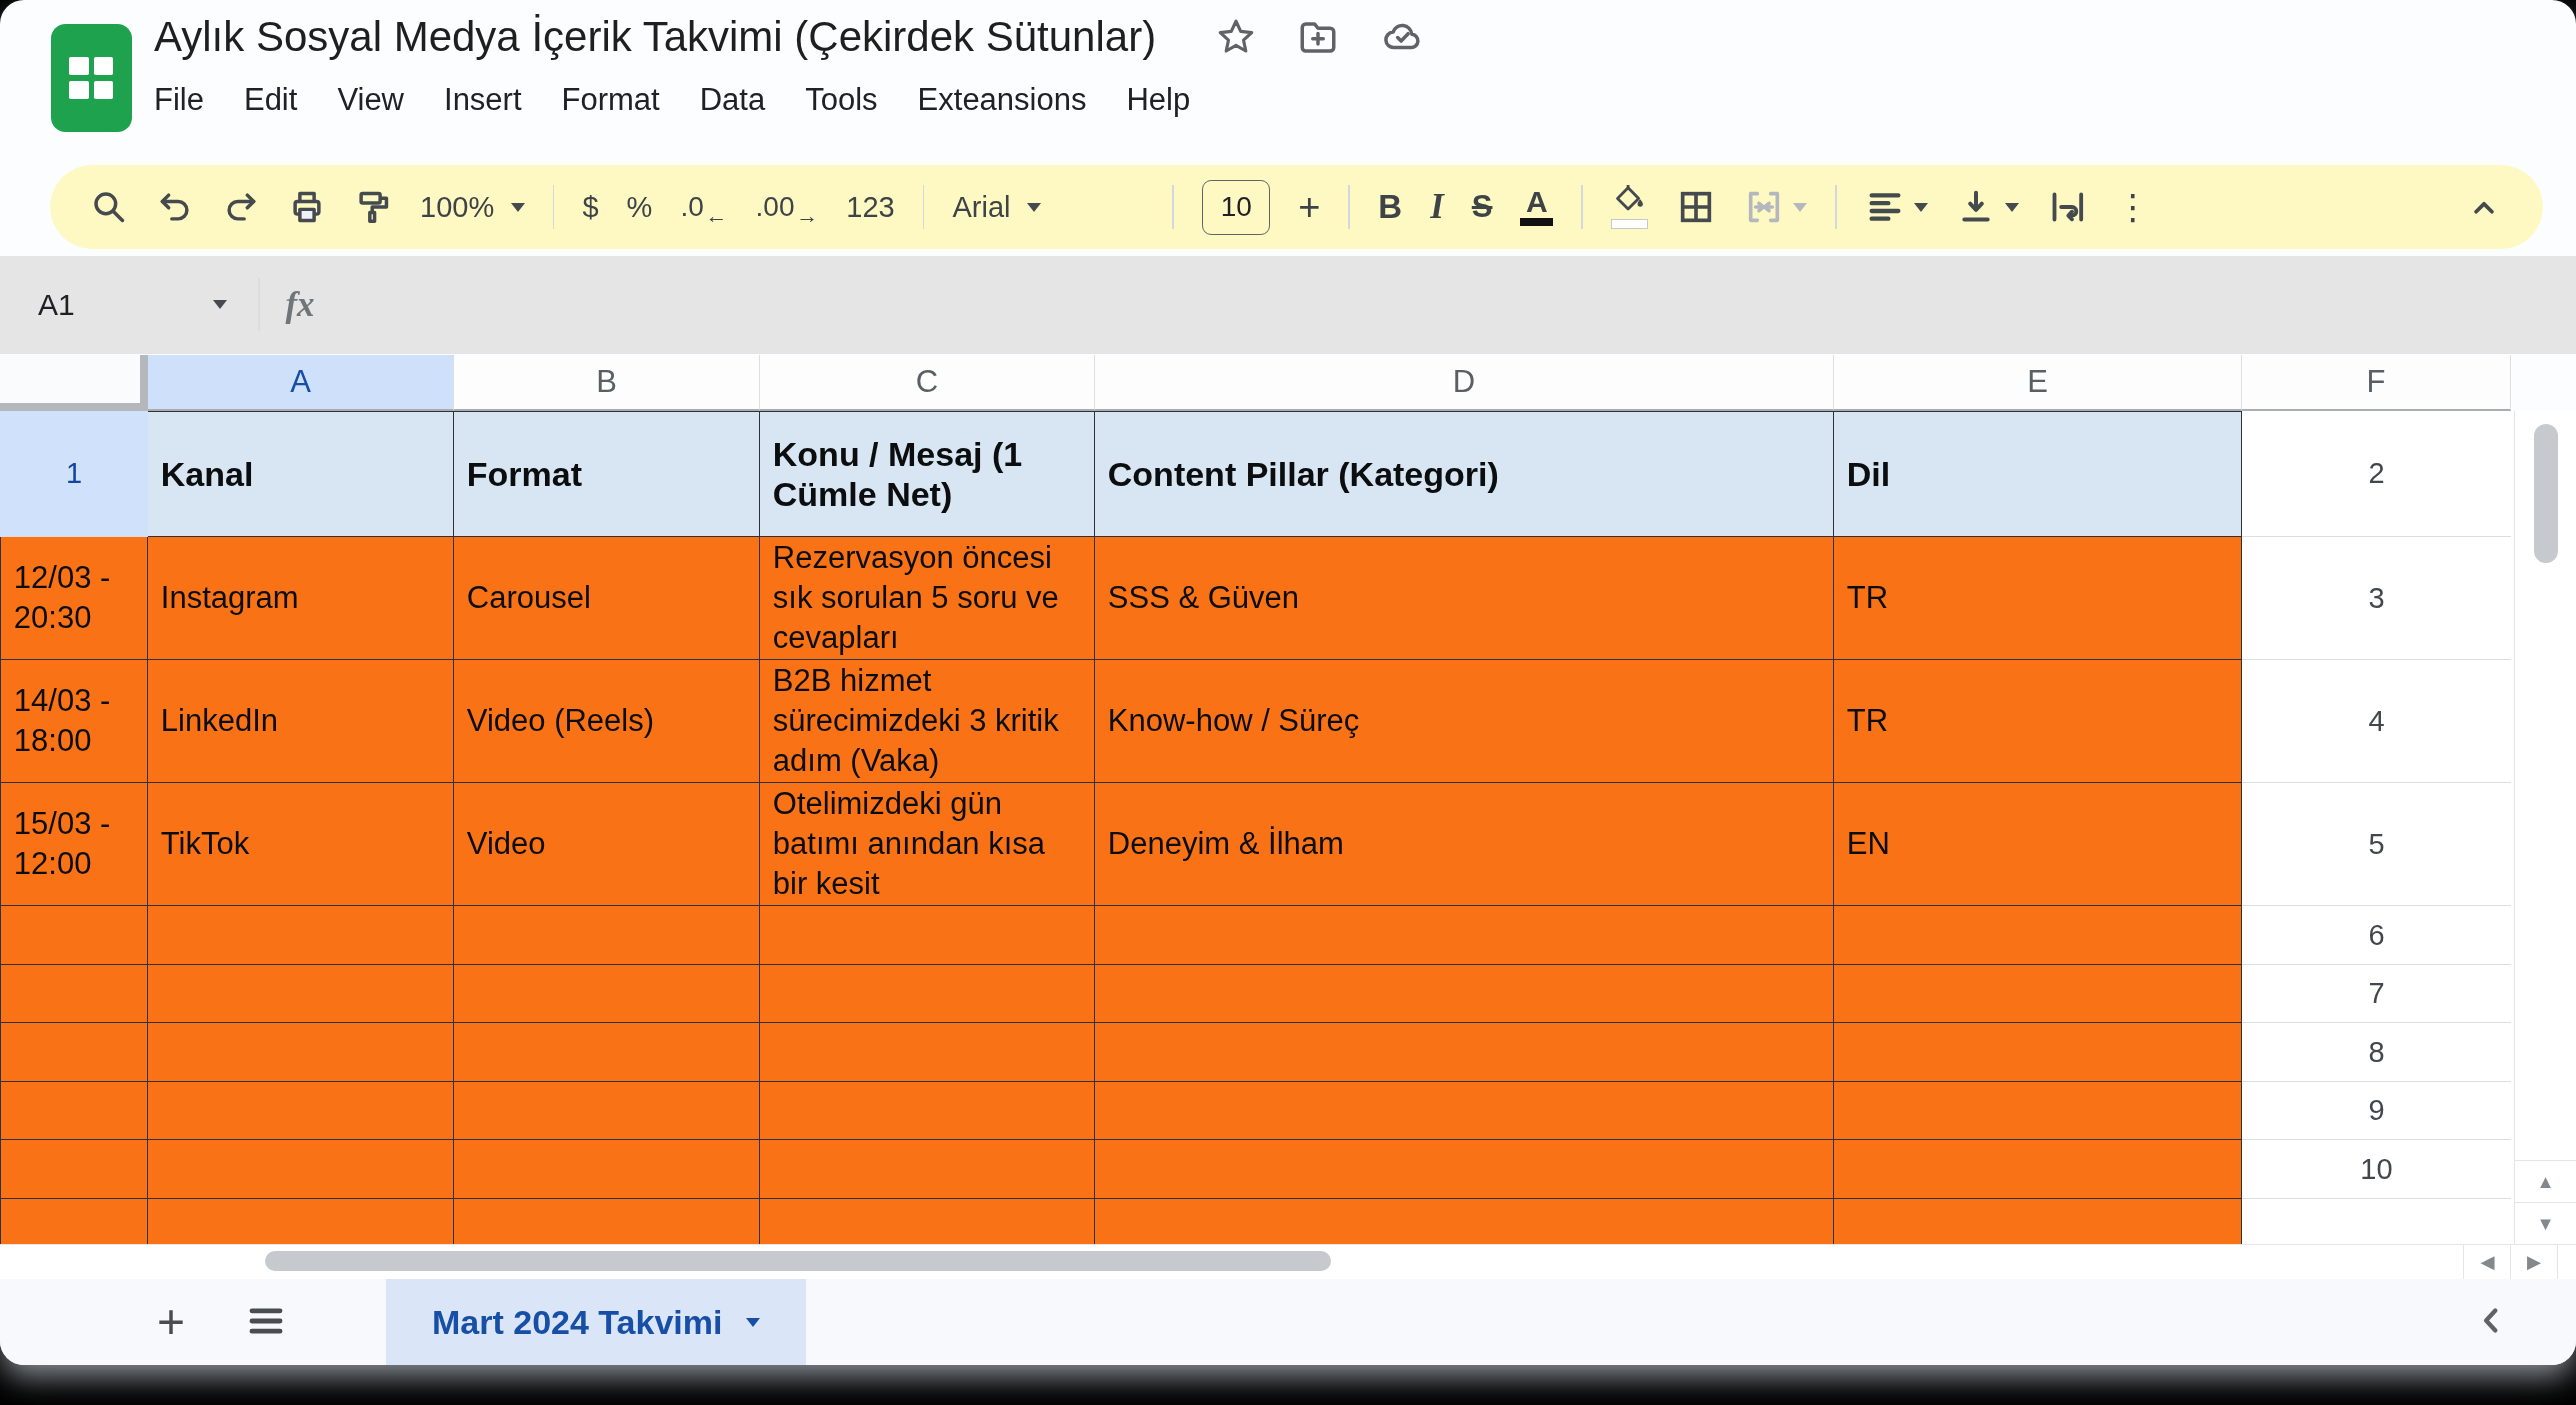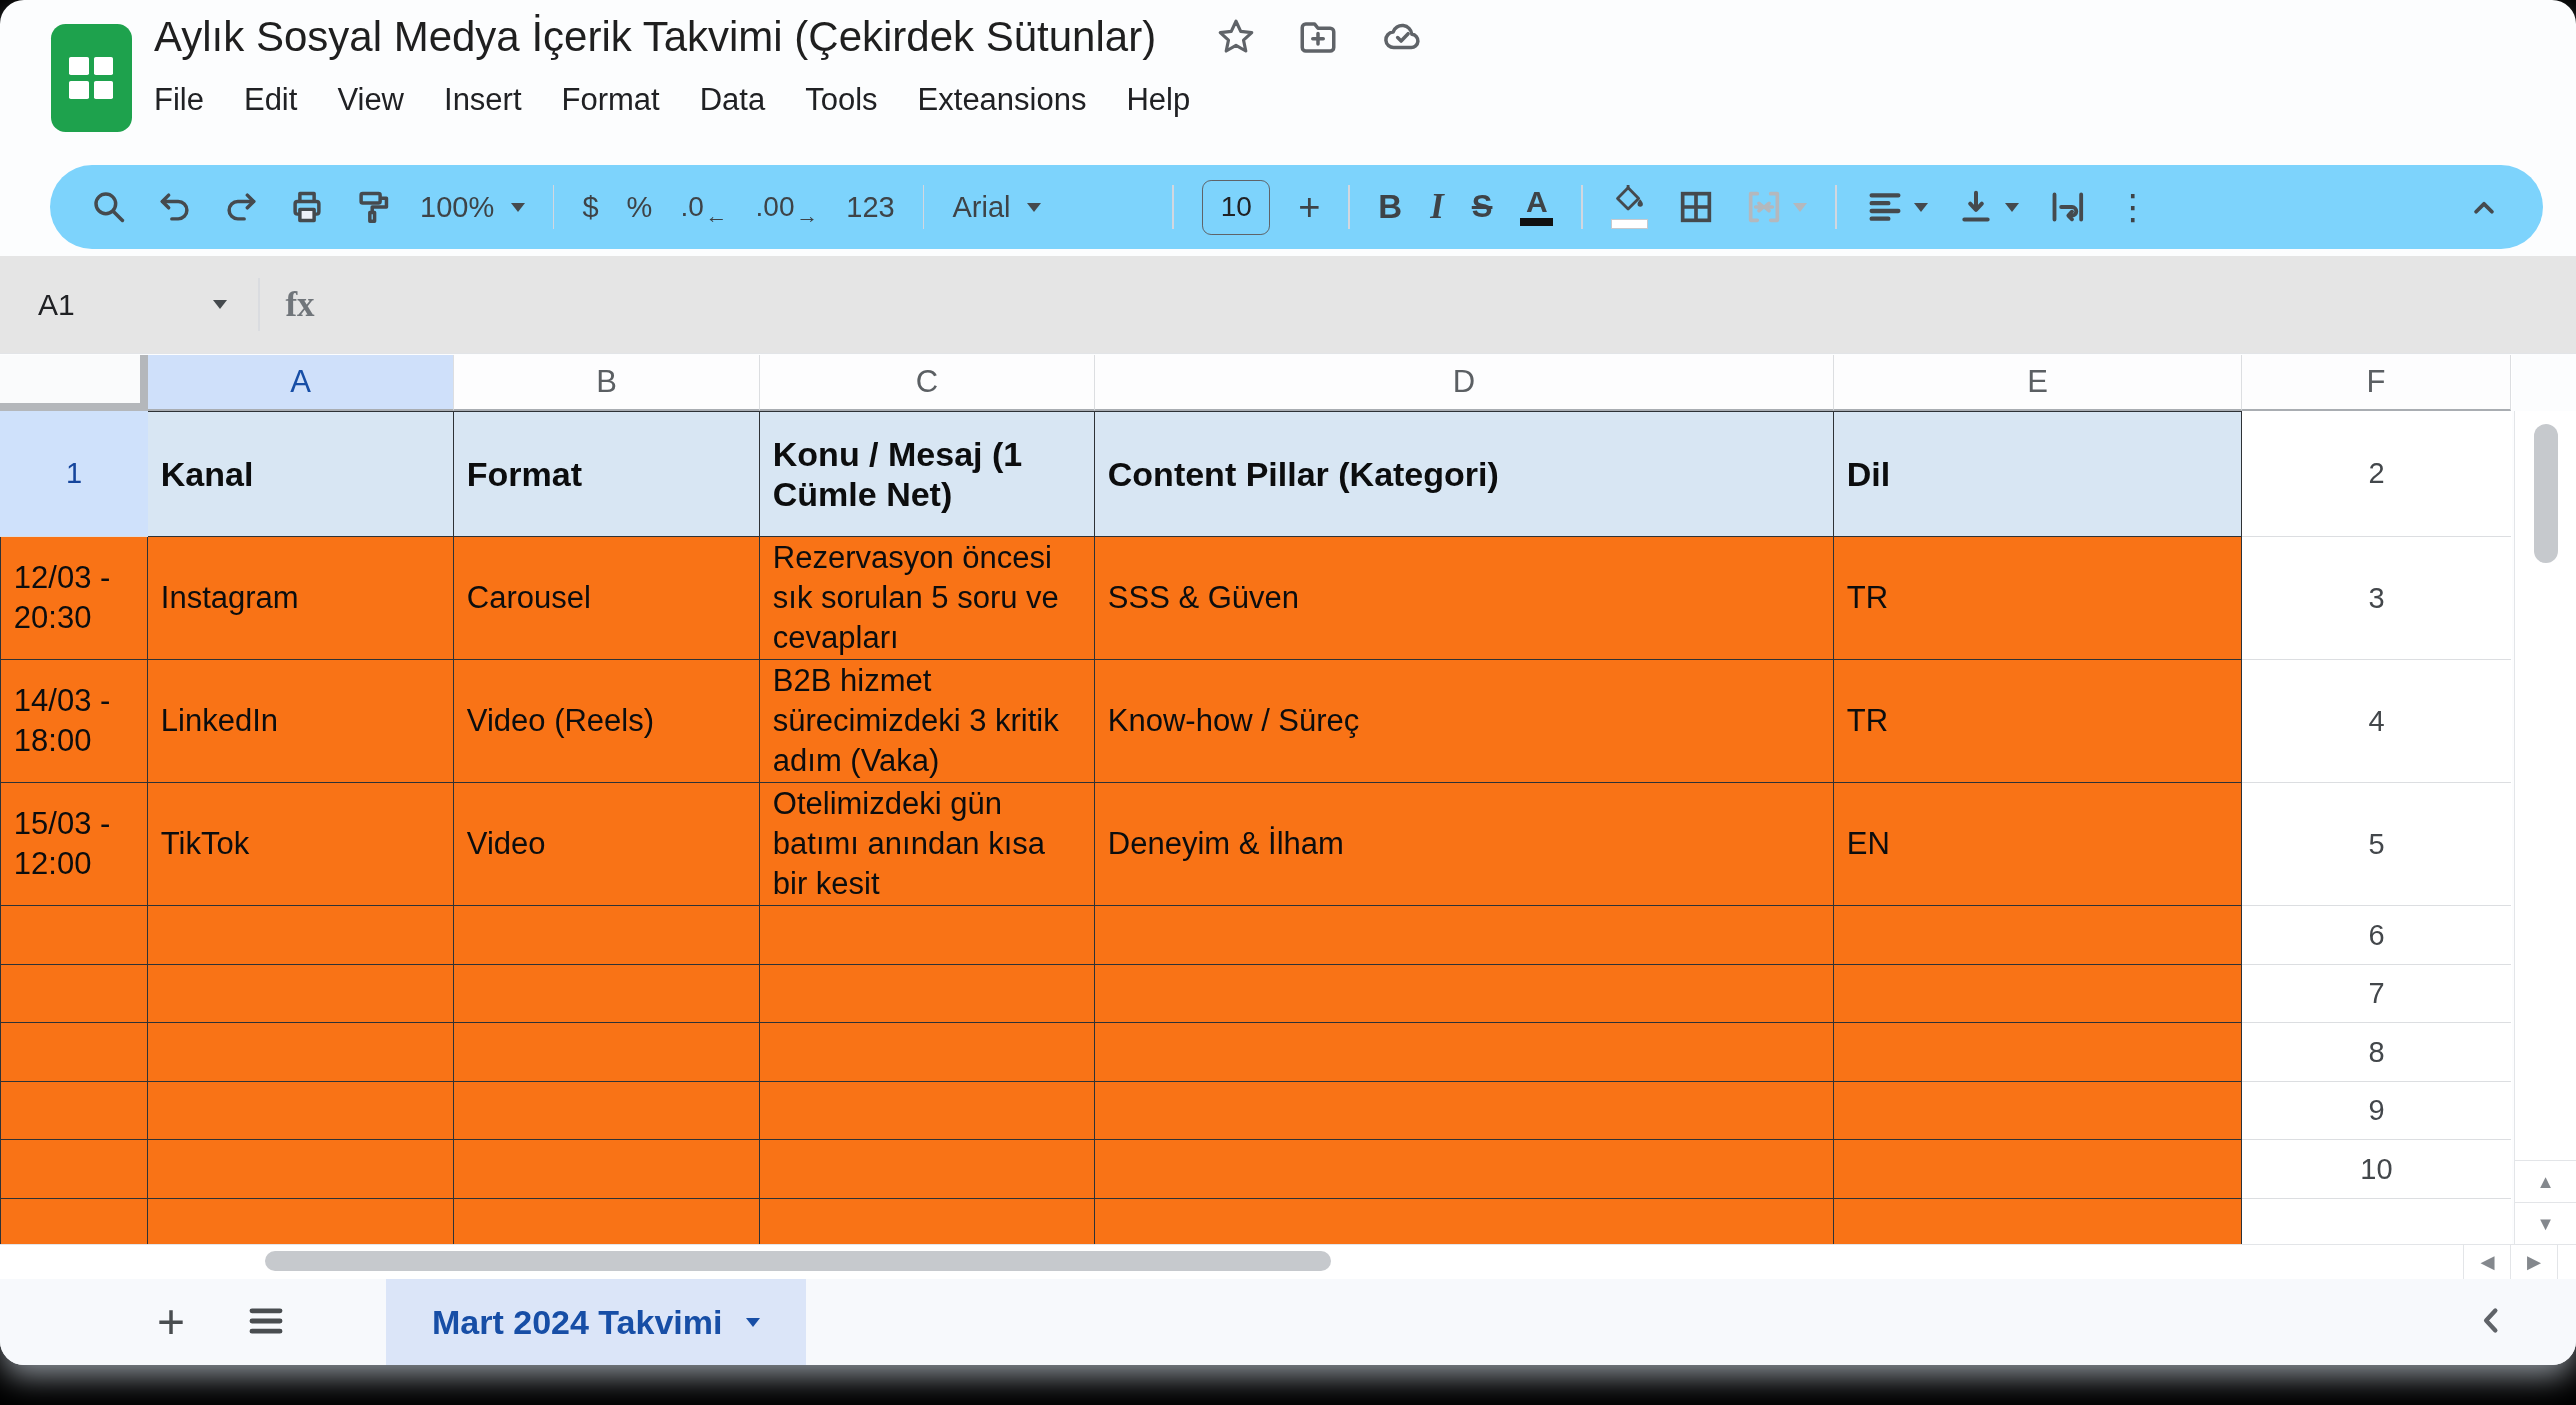--- a/index.html
+++ b/index.html
@@ -11,21 +11,21 @@
   .logo .sheet{position:absolute;left:18.3px;top:33px;width:44px;height:42px;display:grid;grid-template-columns:1fr 1fr;grid-template-rows:1fr 1fr;gap:5.5px;}
   .logo .sheet div{background:#fff;border-radius:1.8px;}
   .title-row{position:absolute;left:154px;top:12.8px;display:flex;align-items:center;gap:44px;}
   .doc-title{font-size:42px;color:#1f1f1f;white-space:nowrap;}
   .title-icons{display:flex;align-items:center;gap:40px;margin-left:14.6px;}
   .title-icons svg{display:block;}
   .menus{position:absolute;left:154px;top:82px;display:flex;gap:40px;font-size:31px;color:#202124;}
   .menu-item{cursor:default;}
 
   
-  .toolbar{position:absolute;left:50px;top:165px;width:2493px;height:84px;background:#7dd3fc;border-radius:42px;display:flex;align-items:center;gap:28px;padding:0 40px;box-sizing:border-box;color:#3e4347;}
+  .toolbar{position:absolute;left:50px;top:165px;width:2493px;height:84px;background:#fef9c3;border-radius:42px;display:flex;align-items:center;gap:28px;padding:0 40px;box-sizing:border-box;color:#3e4347;}
   .toolbar svg{display:block;}
   .tsep{width:1.8px;height:44px;background:#d3d7df;}
   .tlabel{font-size:29px;color:#3e4347;}
   .zoomctl,.fontctl{display:flex;align-items:center;gap:16.5px;}
   .tri{width:0;height:0;border-left:9.1px solid transparent;border-right:9.1px solid transparent;border-top:11px solid #454a4e;}
   .tri.sm{border-left-width:7.3px;border-right-width:7.3px;border-top-width:9.1px;}
   .tri.gray{border-top-color:#b4b8bd;}
   .dec{display:flex;align-items:flex-end;gap:1.8px;}
   .dec .n{font-size:28px;font-weight:500;}
   .dec .ar{font-size:22px;transform:translateY(5.5px);}
@@ -40,21 +40,21 @@
   .bar-white{width:35px;height:8.2px;background:#fff;border:0.9px solid #c6c9cd;}
   .withdrop{display:flex;align-items:center;gap:9.1px;}
   .dots{font-size:35px;color:#3e4347;letter-spacing:0;}
   .collapse{margin-left:auto;}
 
   
   .fbar{position:absolute;left:0;top:256px;width:2576px;height:97px;background:#e5e5e5;border-bottom:0.9px solid #e2e4e7;display:flex;align-items:center;}
   .namebox{width:227px;display:flex;align-items:center;justify-content:space-between;padding-left:38px;box-sizing:border-box;}
   .namebox .nb{font-size:30px;color:#202124;}
   .fdiv{width:1.8px;height:53px;background:#dadce0;margin:0 25.6px 0 31px;}
-  .fx{font-family:"Liberation Serif",serif;font-size:35px;color:#70757a;font-weight:600;}
+  .fx{font-family:"Liberation Serif",serif;font-style:italic;font-size:35px;color:#70757a;font-weight:600;}
 
   
   .grid{position:absolute;left:0;top:355px;width:2512px;height:889px;display:grid;background:#fff;}
   .corner{background:#fafbfc;border-right:8.2px solid #b4b7bb;border-bottom:8.2px solid #b4b7bb;box-sizing:border-box;}
   .col-letter{display:flex;align-items:center;justify-content:center;font-size:31px;color:#5b5f63;background:#fdfdfe;border-right:0.9px solid #dcdee1;border-bottom:2.7px solid #a9adb2;box-sizing:border-box;}
   .col-letter.sel{background:#cfe0fa;color:#174ea6;}
   .row-num{display:flex;align-items:center;justify-content:center;font-size:29px;color:#43474b;background:#fff;border-bottom:0.9px solid #dcdee1;box-sizing:border-box;}
   .row-num.sel{background:#cfe1fb;color:#15459c;}
   .cell{display:flex;align-items:center;padding:0 12.8px;font-size:31px;color:#0c0d0e;border-right:1.8px solid #2e3236;border-bottom:1.8px solid #2e3236;box-sizing:border-box;background:#f97316;line-height:1.28;overflow:hidden;}
   .cell.first{border-left:1.8px solid #2e3236;}

